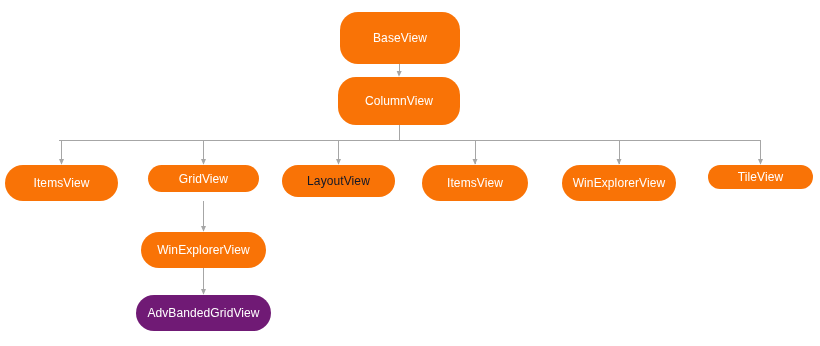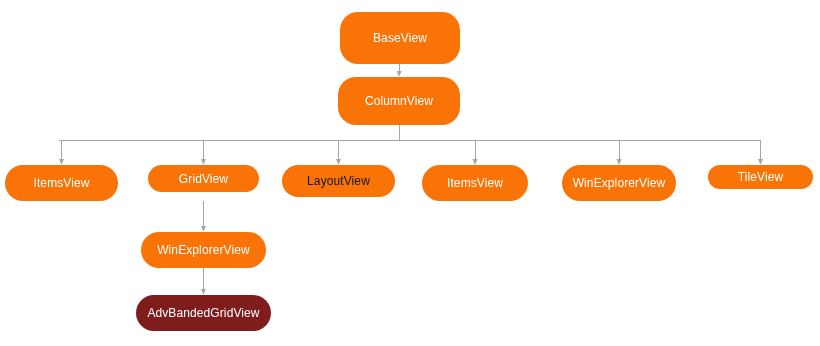--- a/index.html
+++ b/index.html
@@ -90,18 +90,18 @@
       </div>
       <div class="node" style="left: 562px; top: 165px; width: 114px; height: 36px; background: rgb(249, 115, 6); color: rgb(255, 255, 255);">
         <span class="node-label">WinExplorerView</span>
       </div>
       <div class="node" style="left: 708px; top: 165px; width: 105px; height: 24px; background: rgb(249, 115, 6); color: rgb(255, 255, 255);">
         <span class="node-label">TileView</span>
       </div>
       <div class="node" style="left: 141px; top: 232px; width: 125px; height: 36px; background: rgb(249, 115, 6); color: rgb(255, 255, 255);">
         <span class="node-label">WinExplorerView</span>
       </div>
-      <div class="node" style="left: 136px; top: 295px; width: 135px; height: 36px; background: #7f1d1d; color: rgb(255, 255, 255);">
+      <div class="node" style="left: 136px; top: 295px; width: 135px; height: 36px; background: #701a75; color: rgb(255, 255, 255);">
         <span class="node-label">AdvBandedGridView</span>
       </div>
     </div>
 
 </div>
 
 </body></html>

